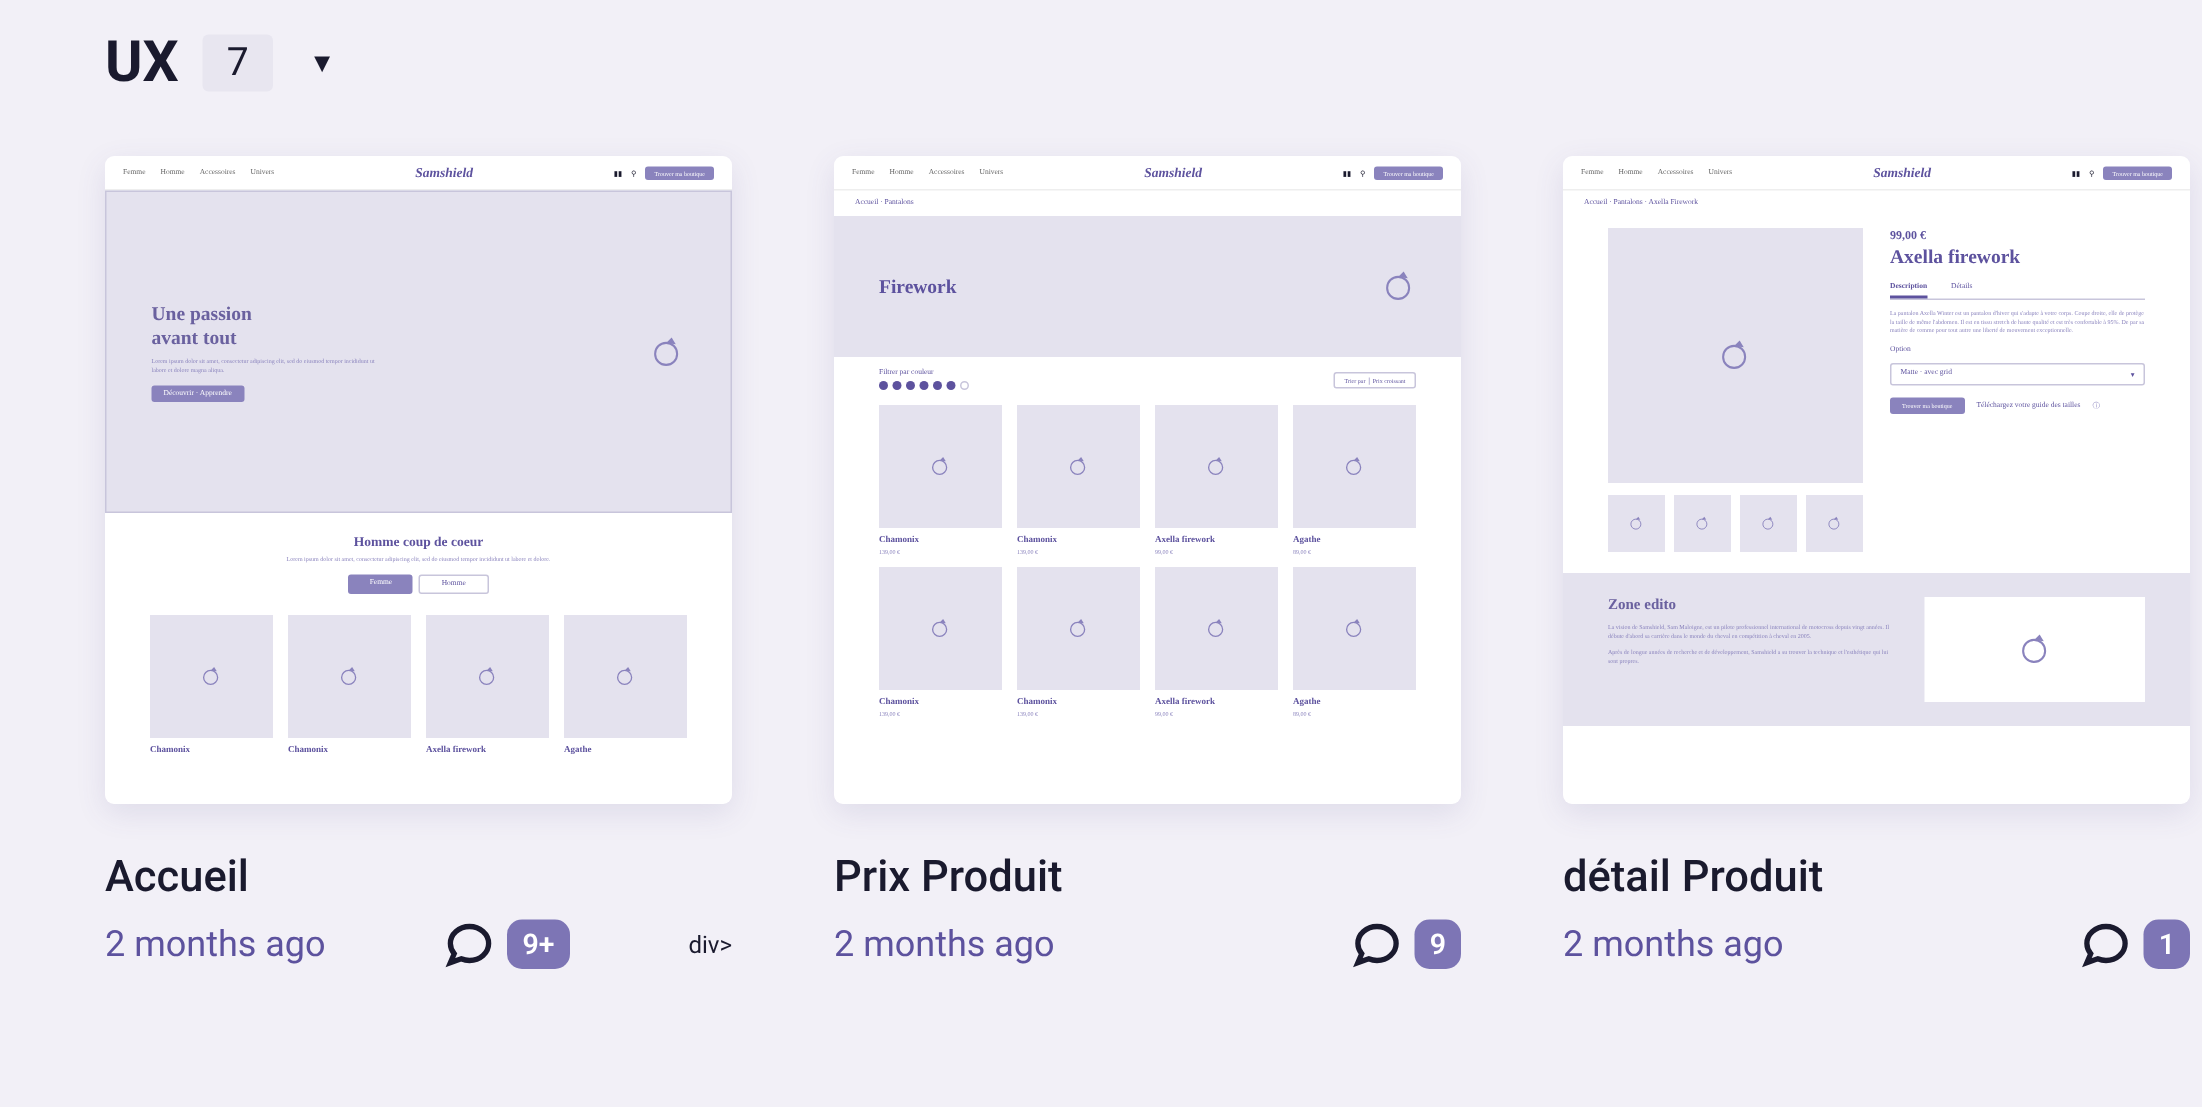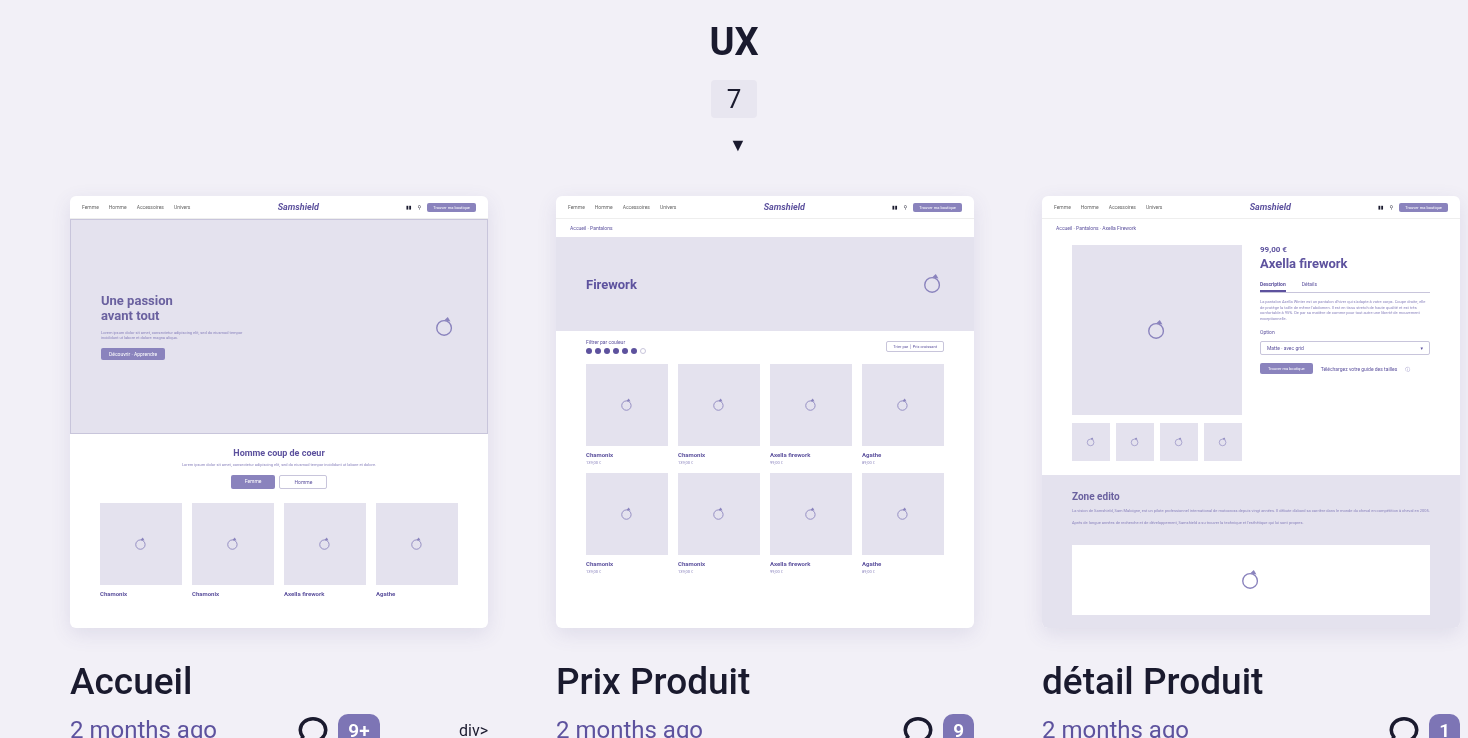--- a/index.html
+++ b/index.html
@@ -9,21 +9,20 @@
       width: 1468px;
       height: 738px;
       padding: 20px 70px 40px 70px;
       color: #1a1a2e;
     }
     .header-row {
       display: flex;
       align-items: center;
       gap: 16px;
       margin-bottom: 40px;
-      flex-direction: column;
     }
     .section-title {
       font-size: 38px;
       font-weight: 700;
       color: #1a1a2e;
     }
     .count-badge {
       background: #e8e6f0;
       padding: 4px 16px;
       border-radius: 4px;
@@ -46,23 +45,24 @@
     }
     .wireframe-thumb {
       width: 418px;
       height: 432px;
       background: #fff;
       border-radius: 6px;
       box-shadow: 0 6px 20px rgba(80, 70, 140, 0.12);
       overflow: hidden;
       cursor: pointer;
       position: relative;
+      font-family: Liberation Serif, serif;
     }
     .wireframe-title {
-      font-size: 37px;
+      font-size: 29px;
       font-weight: 500;
       margin-top: 32px;
       margin-bottom: 10px;
       color: #1a1a2e;
     }
     .wireframe-meta-row {
       display: flex;
       align-items: center;
       justify-content: space-between;
       gap: 22px;
@@ -256,21 +256,20 @@
     .wf-tab-active { border-bottom: 2px solid #5d529e; font-weight: 700; }
     .wf-longtext { font-size: 4px; color: #8a83bd; margin-top: 6px; line-height: 1.4; }
     .wf-select { border: 1px solid #c8c5db; border-radius: 2px; padding: 3px 6px; font-size: 5px; margin-top: 6px; display: flex; justify-content: space-between; color: #5d529e; }
     .wf-cta-row { display: flex; align-items: center; gap: 8px; margin-top: 8px; }
     .wf-guide { font-size: 5px; color: #5d529e; }
     .wf-edito {
       background: #e4e2ee;
       padding: 16px 30px;
       display: flex;
       gap: 20px;
-      flex-direction: column;
     }
     .wf-edito-text { flex: 1.3; }
     .wf-edito-text h4 { font-size: 10px; font-weight: 700; color: #6a619f; margin-bottom: 6px; }
     .wf-edito-img { flex: 1; background: #fff; display: flex; align-items: center; justify-content: center; min-height: 70px; }
     .placeholder-svg { width: 22px; height: 22px; }
     .placeholder-svg-sm { width: 14px; height: 14px; }
   </style>
 </head>
 <body>
 

